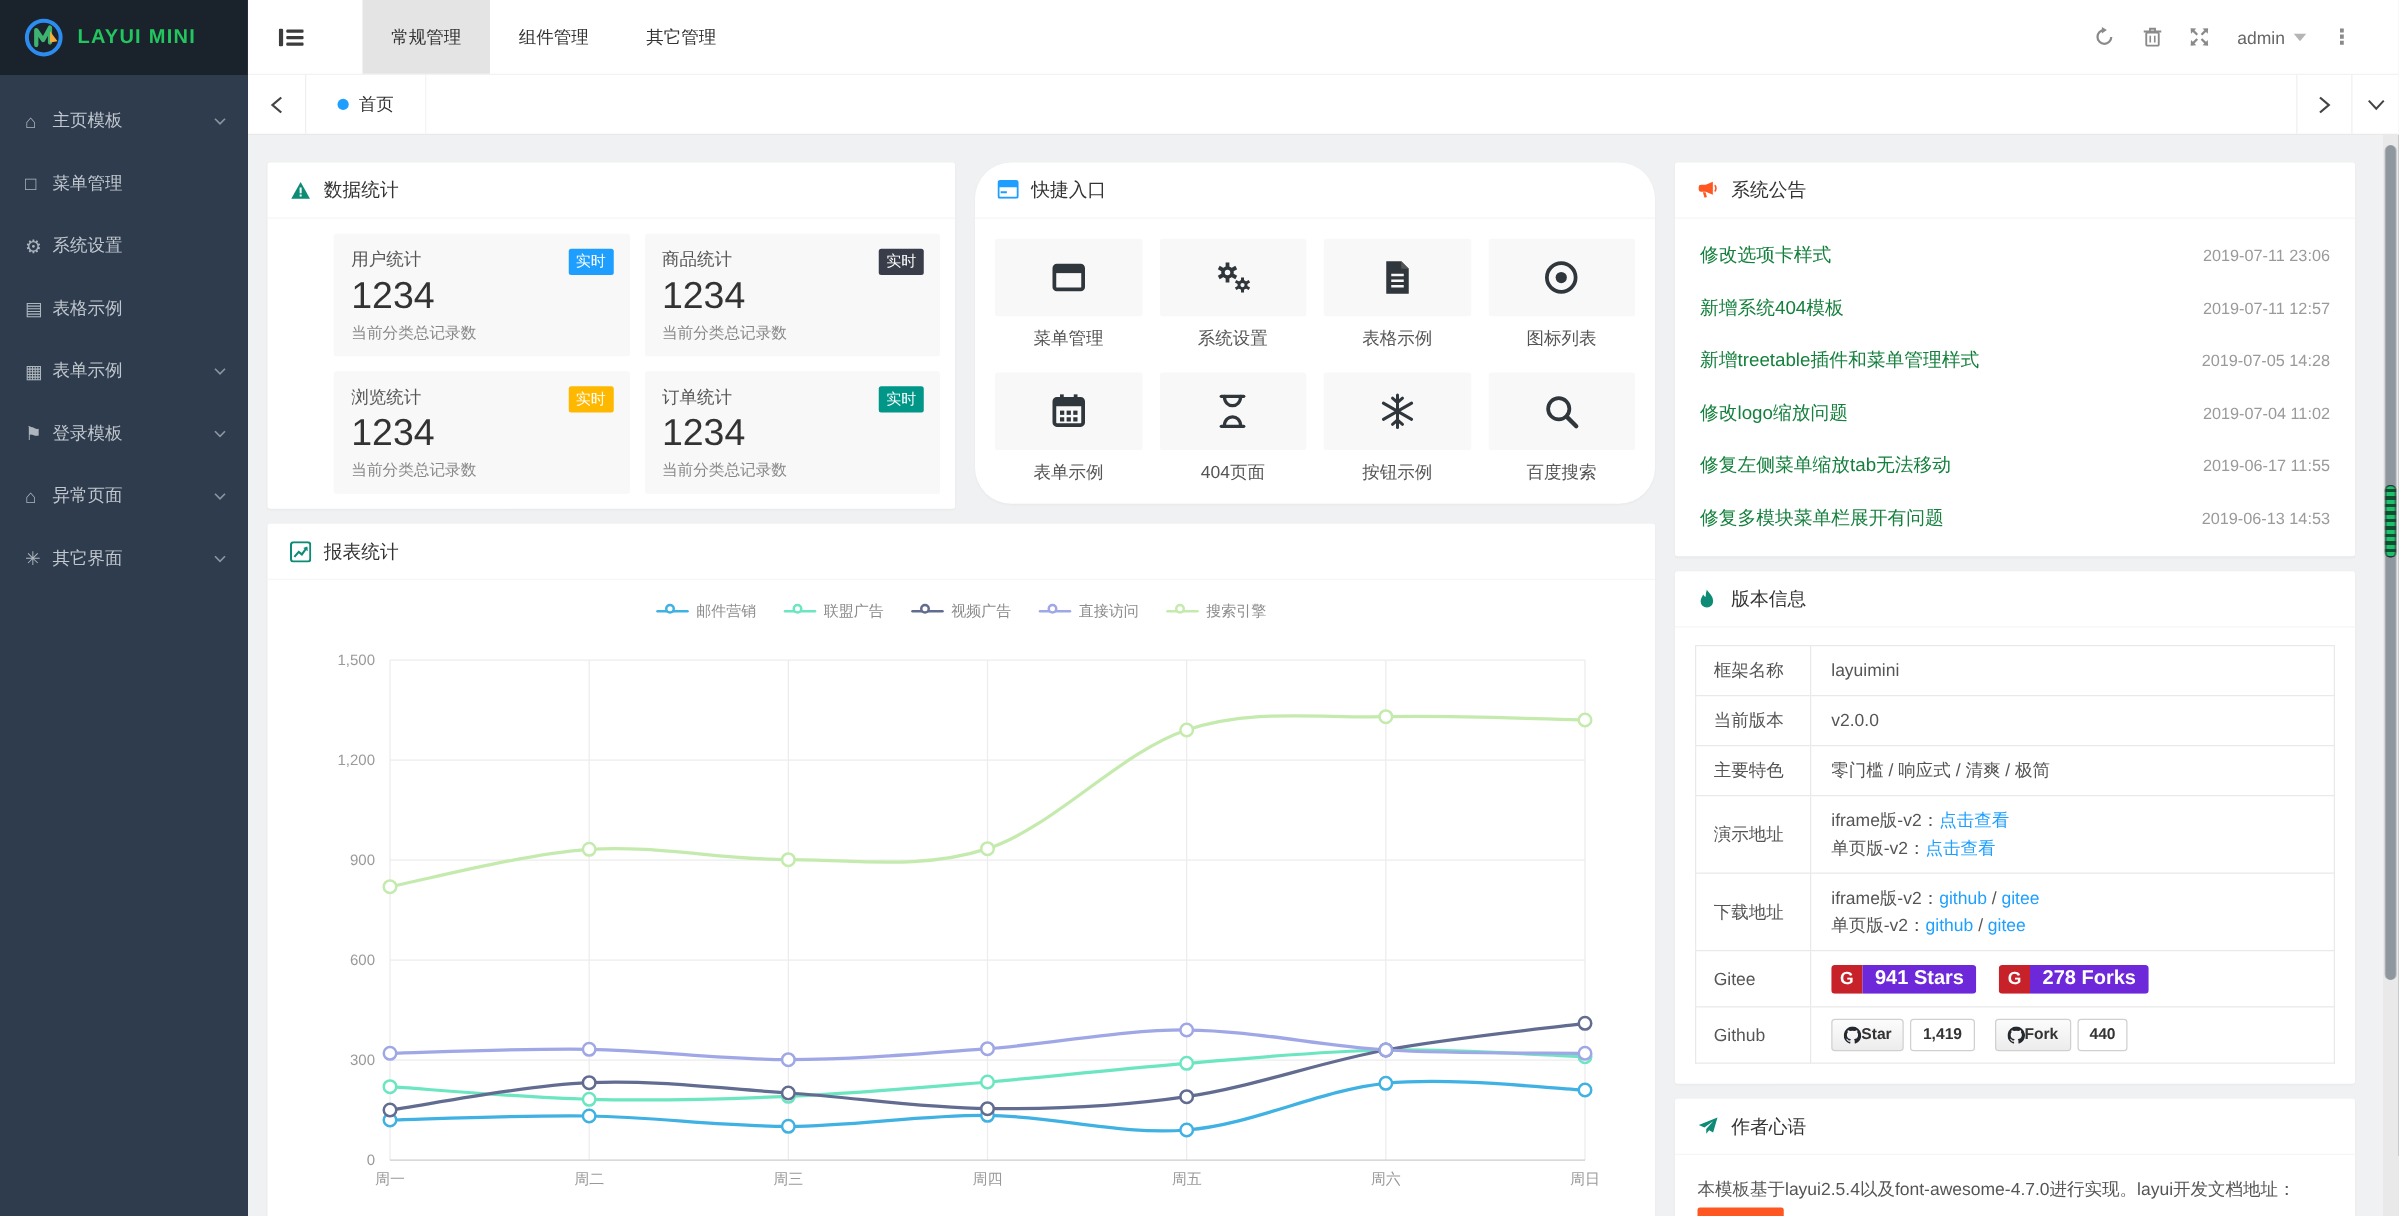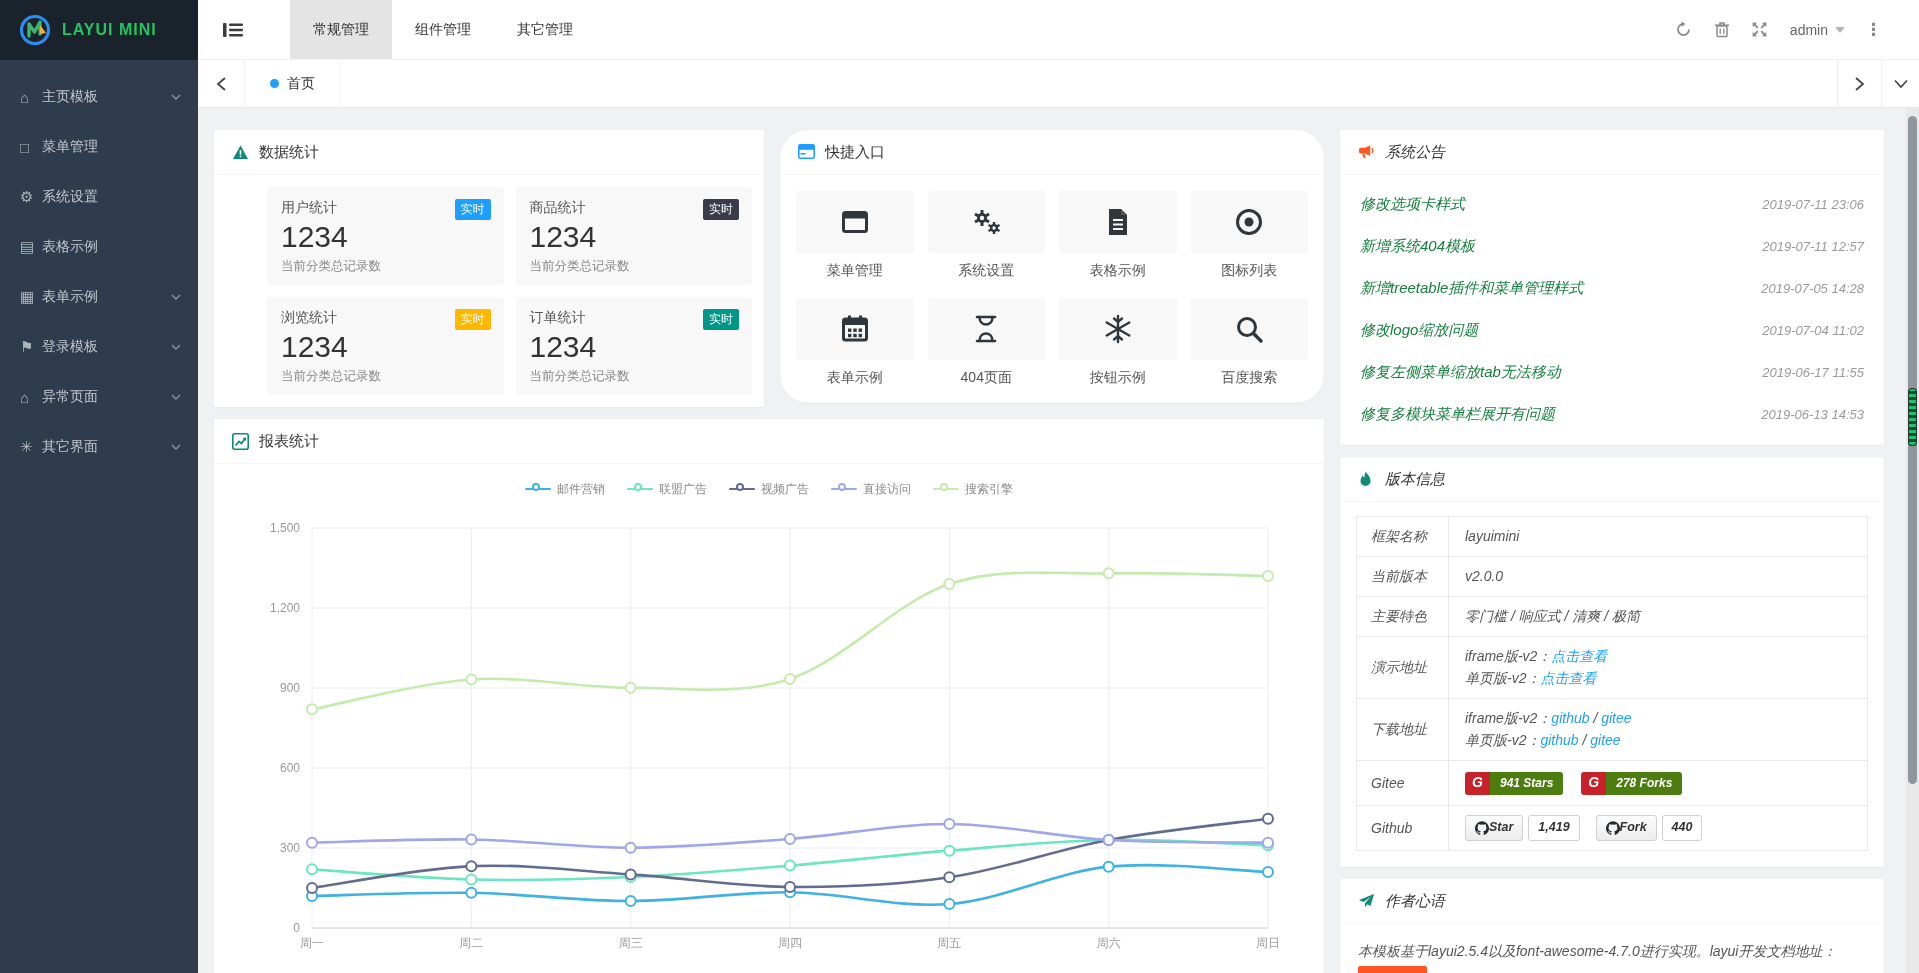--- a/index.html
+++ b/index.html
@@ -36,21 +36,21 @@
   .tabbar { height:48px; background:#fff; display:flex; align-items:stretch; border-bottom:1px solid #e9e9e9; flex:0 0 48px; }
   .tb-btn { width:47px; display:flex; align-items:center; justify-content:center; border-right:1px solid #efefef; cursor:pointer; }
   .tb-btn.right { border-right:none; border-left:1px solid #efefef; }
   .tb-tab { width:96px; display:flex; align-items:center; justify-content:center; gap:8px; border-right:1px solid #f4f4f4; cursor:pointer; font-size:14px; color:#333; }
   .tb-dot { width:9px; height:9px; border-radius:50%; background:#1E9FFF; }
   .tb-spacer { flex:1; }
 
   
   .content { flex:1; background:#f0f1f2; padding:22px 20px 0 16px; display:flex; gap:16px; overflow:hidden; }
   .col-left { width:1110px; flex:0 0 1110px; }
-  .col-right { width:544px; flex:0 0 544px; display:flex; flex-direction:column;font-style:italic; }
+  .col-right { width:544px; flex:0 0 544px; display:flex; flex-direction:column; }
 
   .card { background:#fff; border-radius:2px; box-shadow:0 1px 2px rgba(0,0,0,.04); }
   .card-h { height:45px; padding:0 18px; display:flex; align-items:center; gap:10px; border-bottom:1px solid #f6f6f6; font-size:15px; color:#333; }
 
   .row2 { display:flex; gap:16px; align-items:flex-start; }
   .row2 .card:first-child { width:550px; }
   .row2 .card:last-child { width:544px;border-radius:29px; }
 
   
   .stats-body { padding:12px; display:grid; grid-template-columns:1fr 1fr; gap:12px;margin-left:41px; }
@@ -83,21 +83,21 @@
   
   .ver-card { margin-top:12px; }
   .ver-body { padding:14px 16px 16px; }
   table.ver { width:100%; border-collapse:collapse; table-layout:fixed; }
   table.ver td { border:1px solid #e9e9e9; font-size:14px; color:#555; }
   td.ver-k { width:92px; padding:0 14px; height:40px; }
   td.ver-v { padding:8px 16px; line-height:1.55; }
   .ver-v a { color:#1E9FFF; text-decoration:none; cursor:pointer; }
   .gitee-badge { display:inline-flex; height:23px; border-radius:3px; overflow:hidden; margin-right:14px; vertical-align:middle; cursor:pointer; }
   .gitee-g { background:#c7212a; color:#fff; width:25px; display:flex; align-items:center; justify-content:center; font-weight:bold; font-size:14px; }
-  .gitee-t { background:#4d7c0f; color:#fff; font-size:12px; font-weight:bold; display:flex; align-items:center; padding:0 10px; }
+  .gitee-t { background:#6d28d9; color:#fff; font-size:16px; font-weight:bold; display:flex; align-items:center; padding:0 10px; }
   .gh-group { display:inline-flex; align-items:center; margin-right:12px; vertical-align:middle; }
   .gh-btn,.gh-count { border:1px solid #d0d0d0; border-radius:3px; font-size:12.5px; font-weight:bold; color:#333; padding:2px 9px; cursor:pointer; background:#fff; }
   .gh-btn { background:linear-gradient(#fcfcfc,#ececec); display:inline-flex; align-items:center; gap:0; }
   .gh-count { margin-left:5px; }
 
   
   .author-card { margin-top:12px; flex:1; }
   .author-body { padding:12px 18px; font-size:14px; color:#555; line-height:2.15; }
   .doc-btn { display:inline-block; background:#FF5722; color:#fff; font-size:12.5px; padding:3px 9px; border-radius:2px; cursor:pointer; }
 

